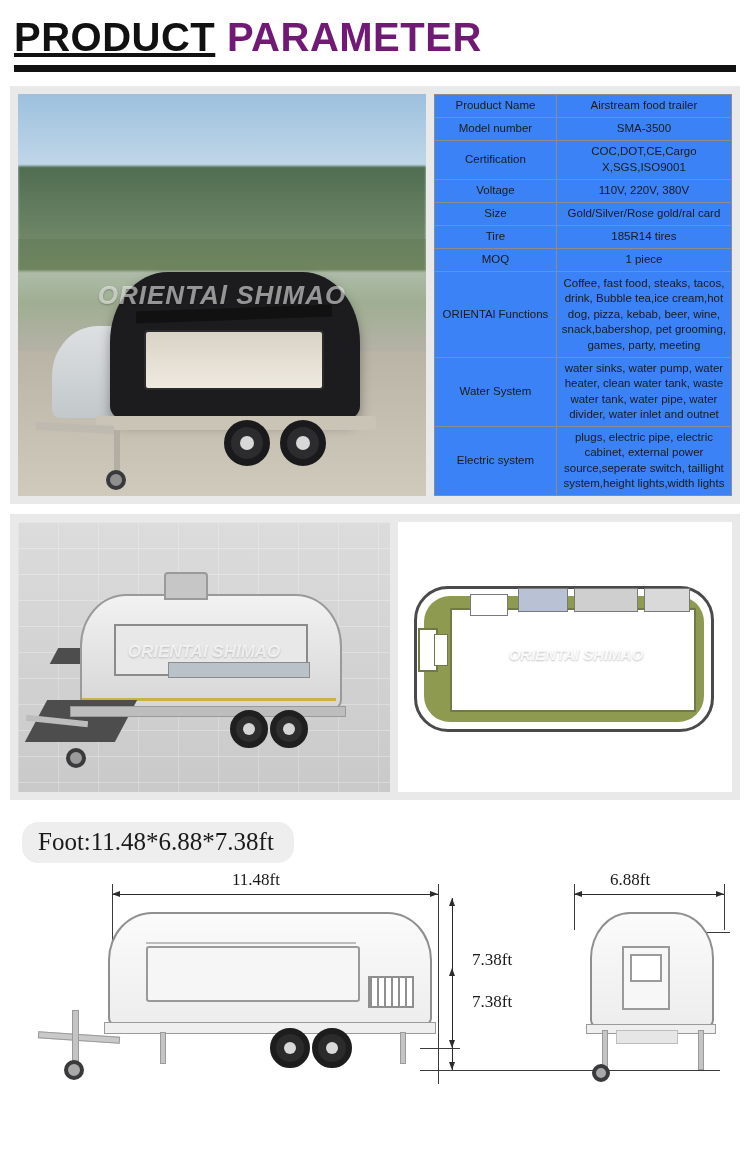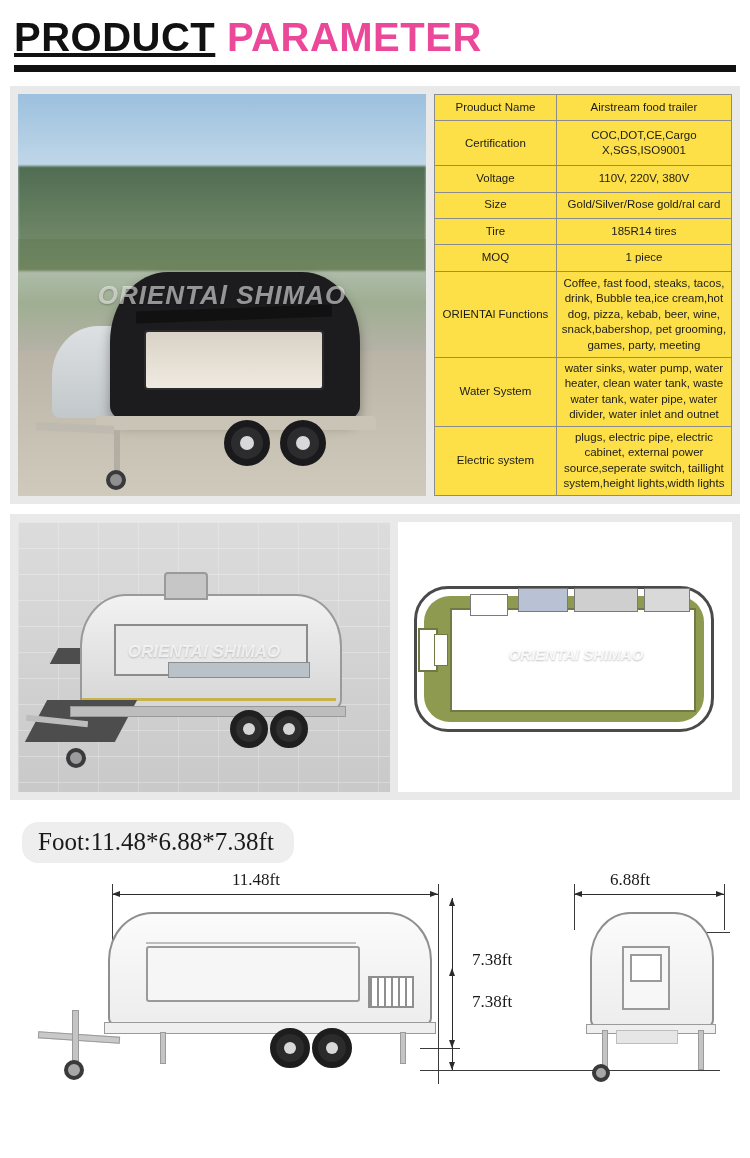--- a/index.html
+++ b/index.html
@@ -21,21 +21,21 @@
     padding: 16px 14px 0 14px;
   }
   .header-title {
     font-size: 40px;
     font-weight: bold;
     letter-spacing: 0.5px;
     line-height: 1.05;
     font-family: "Liberation Sans", sans-serif;
   }
   .header-title .word1 { color: #111111; text-decoration: underline; }
-  .header-title .word2 { color: #ec4899; }
+  .header-title .word2 { color: #701a75; }
   .header-rule {
     margin-top: 7px;
     height: 7px;
     background: #111111;
     width: 100%;
   }
 
   
   .section-specs {
     margin: 14px 10px 0 10px;
@@ -156,21 +156,21 @@
     text-shadow: 0 1px 2px rgba(0,0,0,0.25);
     pointer-events: none;
   }
 
   
   .spec-table-wrap { flex: 1 1 auto; }
   table.spec {
     width: 100%;
     height: 402px;
     border-collapse: collapse;
-    background: #fde047;
+    background: #3b82f6;
     table-layout: fixed;
   }
   table.spec td {
     border: 1px solid #8c8c8c;
     font-size: 11.5px;
     padding: 3px 4px;
     text-align: center;
     vertical-align: middle;
     line-height: 1.35;
     color: #1b1b1b;
@@ -617,20 +617,24 @@
   </div>
 
   <div class="spec-table-wrap">
     <table class="spec">
       <tbody>
         <tr>
           <td class="label">Prouduct Name</td>
           <td>Airstream food trailer</td>
         </tr>
         <tr>
+          <td class="label">Model number</td>
+          <td>SMA-3500</td>
+        </tr>
+        <tr>
           <td class="label">Certification</td>
           <td>COC,DOT,CE,Cargo X,SGS,ISO9001</td>
         </tr>
         <tr>
           <td class="label">Voltage</td>
           <td>110V, 220V, 380V</td>
         </tr>
         <tr>
           <td class="label">Size</td>
           <td>Gold/Silver/Rose gold/ral card</td>

